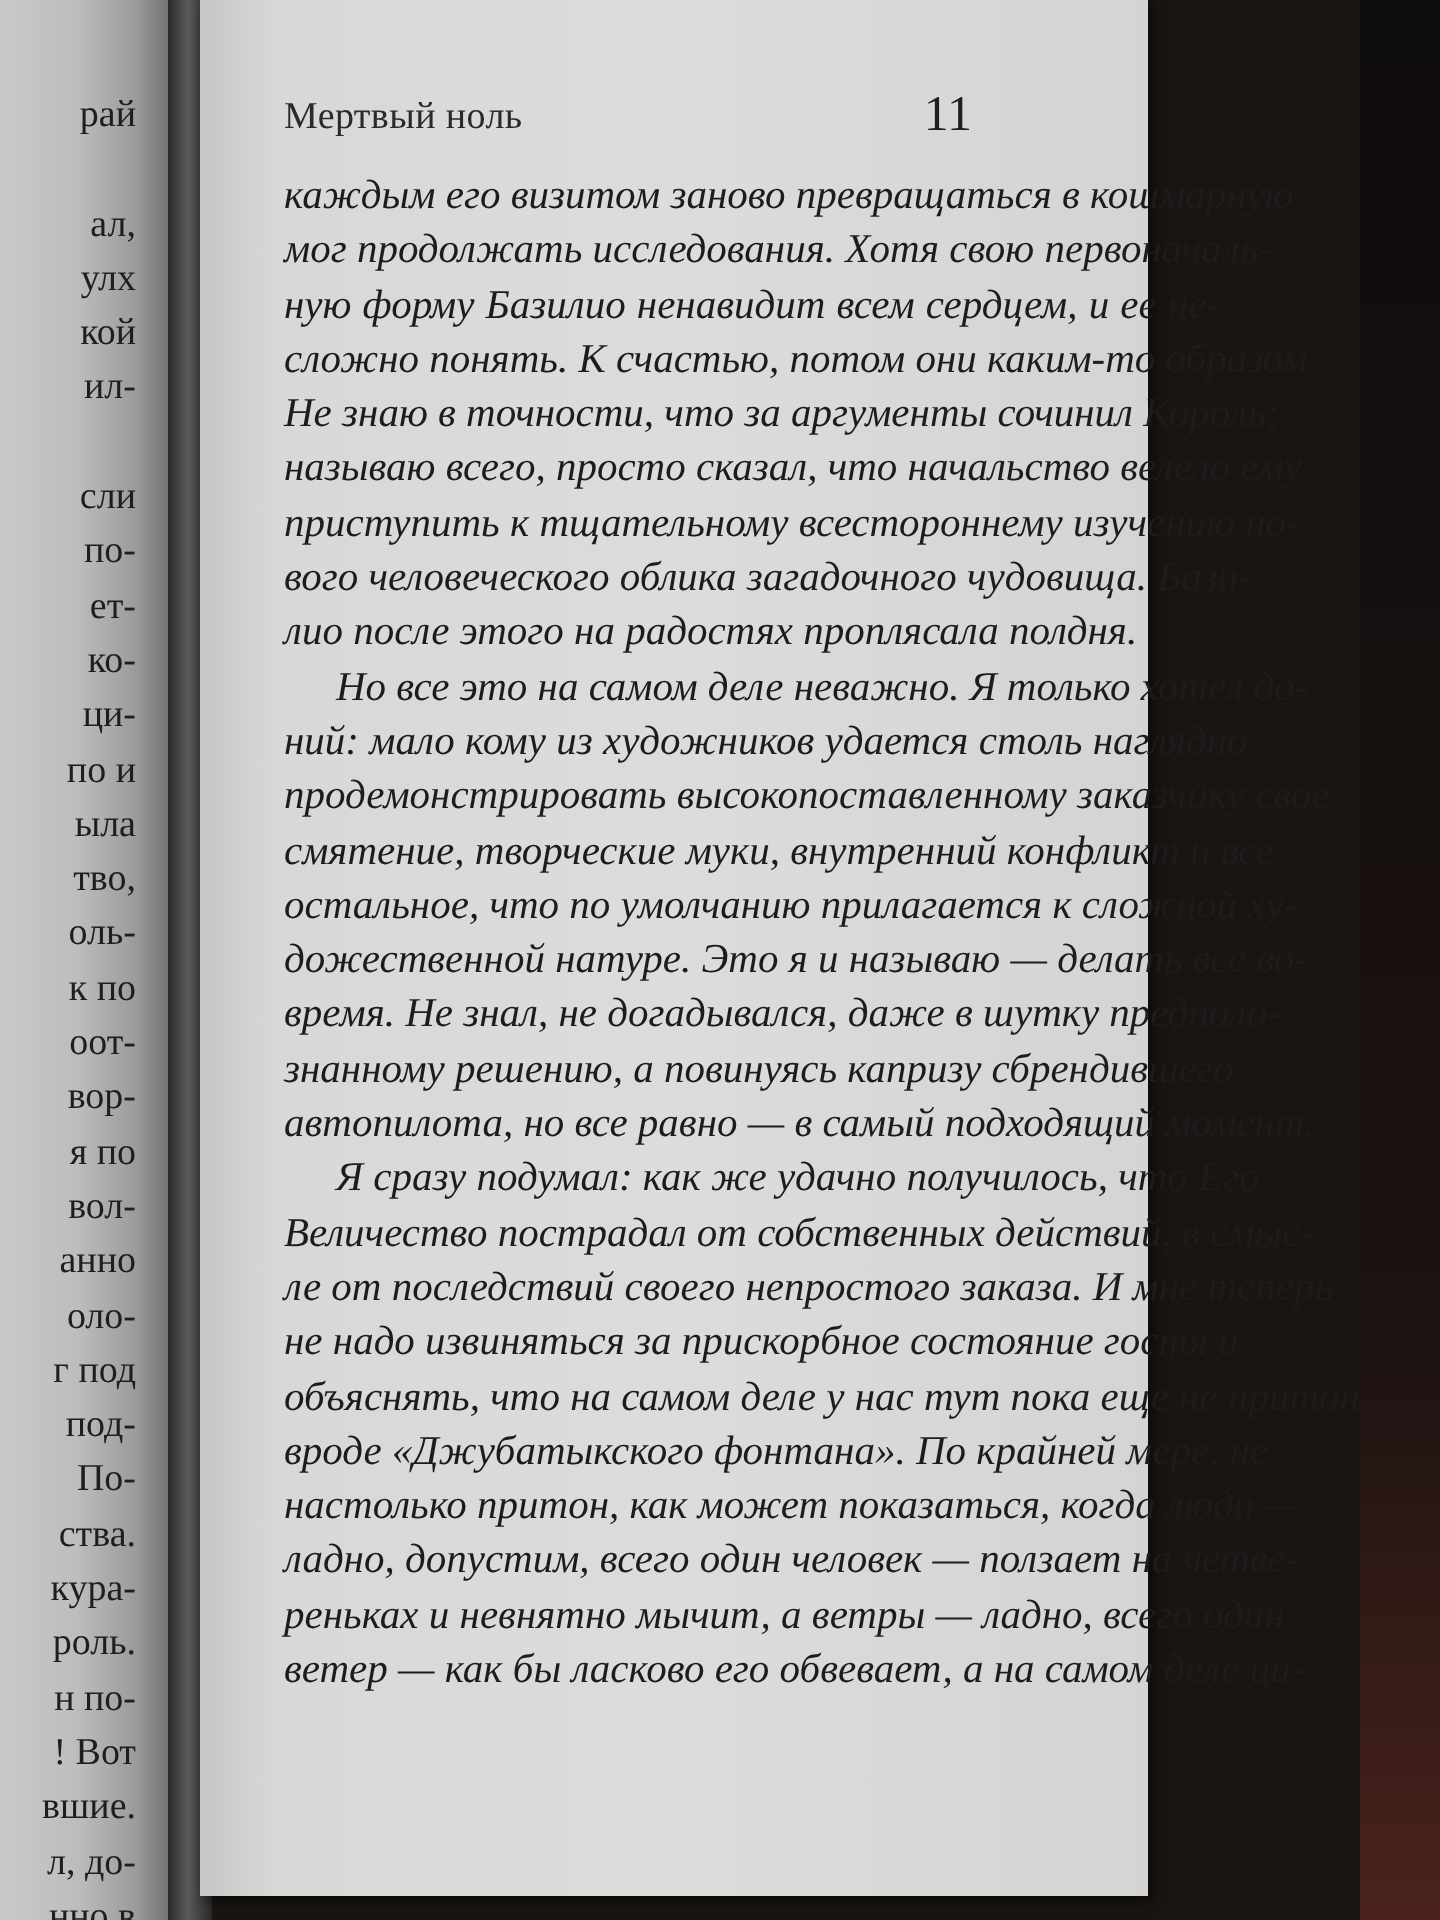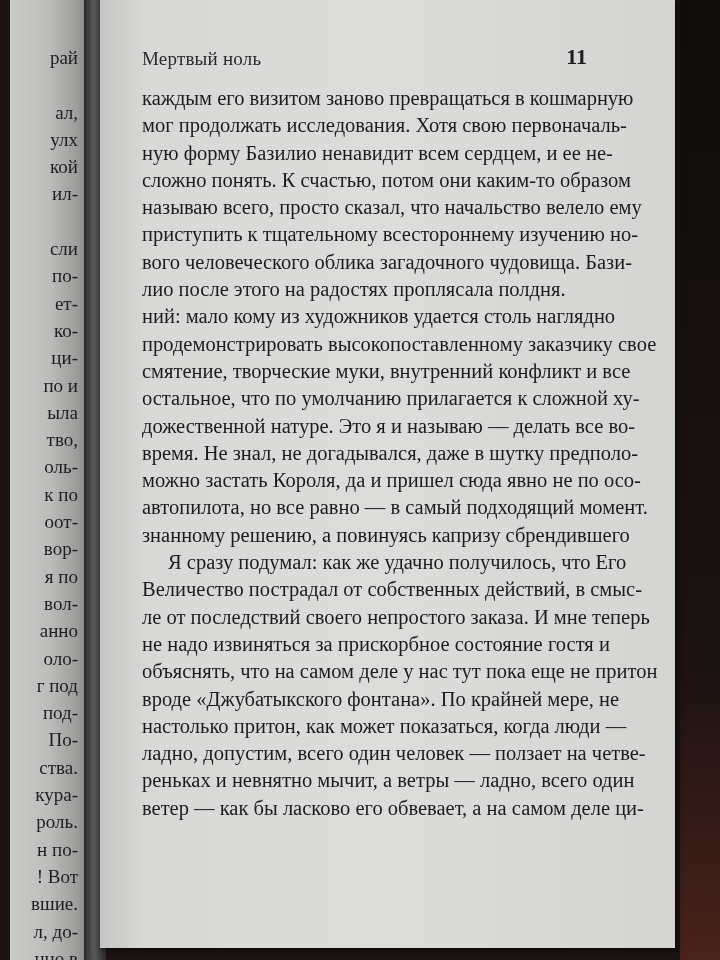--- a/index.html
+++ b/index.html
@@ -10,53 +10,53 @@
   }
   .backdrop-right {
     position: absolute; right: 0; top: 0; width: 40px; height: 960px;
     background: linear-gradient(180deg, #0f0c0c 0%, #1c1312 70%, #4a221b 100%);
   }
   
   .left-page {
     position: absolute; left: 0; top: 0; width: 96px; height: 960px;
     background: linear-gradient(90deg, #c9c9c7 0%, #bdbdbb 40%, #9c9c9a 70%, #6f6f6e 90%, #3a3a3a 100%);
     overflow: hidden;
-    margin-left: 10px;
   }
   .left-lines {
     position: absolute; top: 44px; right: 28px;
     text-align: right; font-size: 19px; line-height: 27.3px; color: #1e1e1e;
     white-space: pre;
   }
   .gutter {
     position: absolute; left: 84px; top: 0; width: 22px; height: 960px;
     background: linear-gradient(90deg, #2a2a2a, #5a5a5a 45%, #3b3b3b 80%, #2a2a2a);
   }
   
   .right-page {
-    position: absolute; left: 100px; top: 0; width: 575px; height: 948px;
+    position: absolute; left: 100px; top: 0; width: 474px; height: 948px;
     background: linear-gradient(90deg, #c6c6c4 0%, #d8d8d6 8%, #dcdcda 50%, #d4d4d2 100%);
     box-shadow: 2px 2px 6px rgba(0,0,0,0.6);
   }
   .running-head {
     position: absolute; left: 42px; top: 48px;
     font-size: 19px; color: #2a2a2a; letter-spacing: 0.2px;
   }
   .page-number {
     position: absolute; right: 88px; top: 44px;
-    font-size: 22px; font-weight: bold; color: #1f1f1f;
+    font-size: 25px; font-weight: normal; color: #1f1f1f;
   }
   .body-text {
     position: absolute; left: 42px; top: 85px; width: 468px;
     font-size: 20.5px; line-height: 27.3px; color: #1c1c1c;
     text-align: justify;
   }
   .line {
     display: block; white-space: nowrap; text-align-last: justify;
     text-align: justify;
+    font-style: italic;
   }
   .line.last { text-align-last: left; }
   .line.indent { padding-left: 26px; }
 </style>
 </head>
 <body>
 
 <div class="backdrop-right"></div>
 
 <div class="left-page">
@@ -66,35 +66,36 @@
 
 <div class="right-page">
   <div class="running-head">Мертвый ноль</div>
   <div class="page-number">11</div>
   <div class="body-text" id="body-text">
       <div>
         <span class="line">каждым его визитом заново превращаться в кошмарную</span>
         <span class="line">мог продолжать исследования. Хотя свою первоначаль-</span>
         <span class="line">ную форму Базилио ненавидит всем сердцем, и ее не-</span>
         <span class="line">сложно понять. К счастью, потом они каким-то образом</span>
+        <span class="line">Не знаю в точности, что за аргументы сочинил Король;</span>
         <span class="line">называю всего, просто сказал, что начальство велело ему</span>
         <span class="line">приступить к тщательному всестороннему изучению но-</span>
         <span class="line">вого человеческого облика загадочного чудовища. Бази-</span>
         <span class="line last">лио после этого на радостях проплясала полдня.</span>
       </div>
       <div>
+        <span class="line indent">Но все это на самом деле неважно. Я только хотел до-</span>
         <span class="line">ний: мало кому из художников удается столь наглядно</span>
         <span class="line">продемонстрировать высокопоставленному заказчику свое</span>
         <span class="line">смятение, творческие муки, внутренний конфликт и все</span>
         <span class="line">остальное, что по умолчанию прилагается к сложной ху-</span>
         <span class="line">дожественной натуре. Это я и называю — делать все во-</span>
         <span class="line">время. Не знал, не догадывался, даже в шутку предполо-</span>
-        <span class="line">можно застать Короля, да и пришел сюда явно не по осо-</span>
+        <span class="line">знанному решению, а повинуясь капризу сбрендившего</span>
         <span class="line last">автопилота, но все равно — в самый подходящий момент.</span>
-        <span class="line">знанному решению, а повинуясь капризу сбрендившего</span>
       </div>
       <div>
         <span class="line indent">Я сразу подумал: как же удачно получилось, что Его</span>
         <span class="line">Величество пострадал от собственных действий, в смыс-</span>
         <span class="line">ле от последствий своего непростого заказа. И мне теперь</span>
         <span class="line">не надо извиняться за прискорбное состояние гостя и</span>
         <span class="line">объяснять, что на самом деле у нас тут пока еще не притон</span>
         <span class="line">вроде «Джубатыкского фонтана». По крайней мере, не</span>
         <span class="line">настолько притон, как может показаться, когда люди —</span>
         <span class="line">ладно, допустим, всего один человек — ползает на четве-</span>

